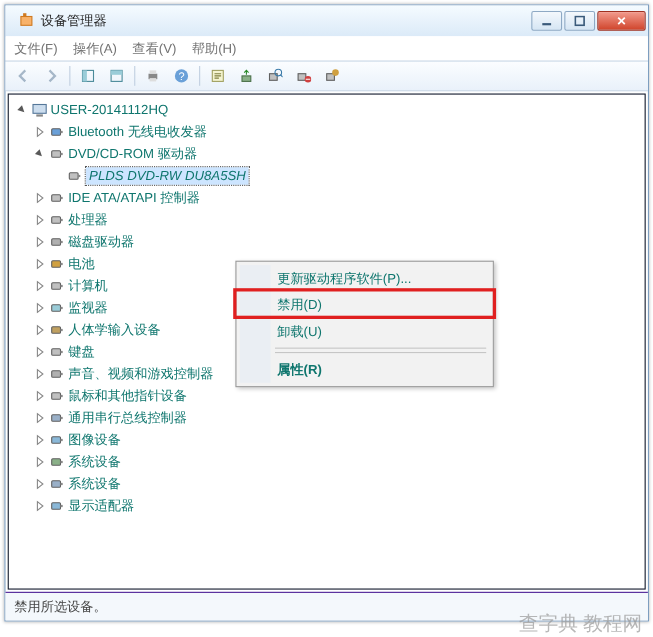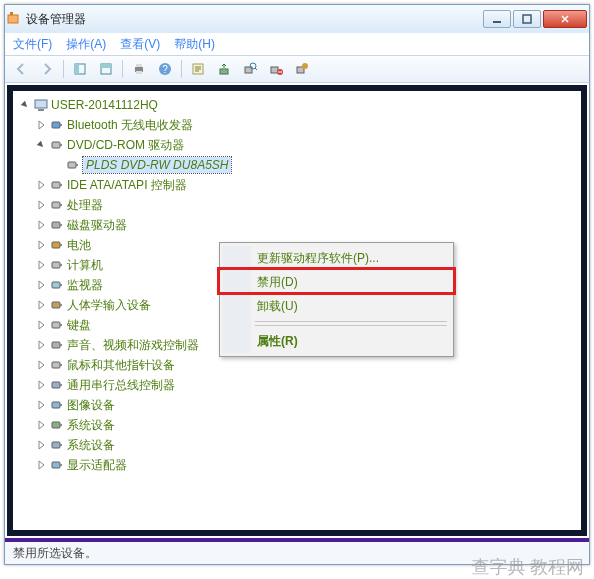--- a/index.html
+++ b/index.html
@@ -1,37 +1,37 @@
 <!DOCTYPE html>
 <html><head>
 <meta charset="utf-8">
 <style>
   * { box-sizing: border-box; margin: 0; padding: 0; font-family: "Microsoft YaHei", "SimSun", sans-serif; }
   body { background: #fff; width: 594px; height: 579px; position: relative; overflow: hidden; }
   .outer { position: absolute; left: 4px; top: 4px; width: 586px; height: 561px; border: 1px solid #7d9ec0; box-shadow: 0 0 3px rgba(0,0,0,0.3); background: #fff; display: flex; flex-direction: column; }
-  .titlebar { height: 28px; background: linear-gradient(#f5fbff, #dbeaf8); display: flex; align-items: center; padding-left: 1px; }
+  .titlebar { height: 28px; background: linear-gradient(#f5fbff, #dbeaf8); display: flex; align-items: center; padding-left: 12px; }
   .titlebar .icon { width: 16px; height: 16px; margin-right: 4px; position: relative; }
   .titlebar .icon svg { width: 16px; height: 16px; }
   .titlebar .title { font-size: 12px; color: #222; flex: 1; }
   .winctrls { display: flex; margin-right: 2px; }
   .winbtn { width: 28px; height: 18px; border: 1px solid #8ea9c4; border-radius: 2px; margin-left: 2px; background: linear-gradient(#f4f8fc,#d6e6f4); display: flex; align-items: center; justify-content: center; }
   .winbtn.close { background: linear-gradient(#f29a8c,#d0452c); border-color: #a03020; width: 44px; }
   .winbtn svg { width: 10px; height: 10px; }
-  .menubar { height: 22px; display: flex; align-items: center; padding-left: 8px; gap: 14px; font-size: 12px; color: #3b82f6; background: #fff; }
+  .menubar { height: 22px; display: flex; align-items: center; padding-left: 8px; gap: 14px; font-size: 12px; color: #737373; background: #fff; }
   .toolbar { height: 28px; background: linear-gradient(#fbfdff,#e9f1fa); border-top: 1px solid #c7d6e6; border-bottom: 1px solid #c7d6e6; display: flex; align-items: center; padding-left: 4px; gap: 2px; }
   .tbtn { width: 24px; height: 22px; display: flex; align-items: center; justify-content: center; border: 1px solid transparent; border-radius: 2px; }
   .tbtn.disabled { opacity: 0.45; }
   .tsep { width: 1px; height: 18px; background: #c0cfe0; margin: 0 2px; }
-  .treearea { flex: 1; border: 6px solid #0f172a; margin: 2px; position: relative; overflow: hidden; font-size: 12px; color: #4d7c0f; }
+  .treearea { flex: 1; border: 1px solid #0f172a; margin: 2px; position: relative; overflow: hidden; font-size: 12px; color: #0f766e; }
   .tree { padding: 4px 0 0 4px; }
   .row { display: flex; align-items: center; height: 20px; white-space: nowrap; }
   .row .arrwrap { width: 16px; display: flex; justify-content: center; }
   .row .ic { width: 16px; height: 16px; display: flex; align-items: center; justify-content: center; margin-right: 2px; }
   .row-selected { background: #cde5ff; outline: 1px dotted #555; font-style: italic; }
-  .statusbar { height: 26px; border-top: 4px solid #4c1d95; display: flex; align-items: center; padding-left: 8px; font-size: 12px; color: #444; background: #f4f8fc; }
+  .statusbar { height: 26px; border-top: 1px solid #4c1d95; display: flex; align-items: center; padding-left: 8px; font-size: 12px; color: #444; background: #f4f8fc; }
   .contextmenu { position: absolute; left: 206px; top: 151px; width: 235px; background: #f2f2f2; border: 1px solid #9b9b9b; box-shadow: 2px 2px 4px rgba(0,0,0,0.25); padding: 3px; font-size: 12px; }
   .contextmenu .gutter { position: absolute; left: 3px; top: 3px; bottom: 3px; width: 28px; background: #eaeef3; }
   .contextmenu .mitem { position: relative; height: 24px; display: flex; align-items: center; padding-left: 34px; }
   .contextmenu .msep { height: 1px; margin: 3px 3px 3px 32px; background: #c6c6c6; }
   .redbox { position: absolute; border: 3px solid #e02020; pointer-events: none; }
   .watermark { position: absolute; right: 10px; bottom: 0; font-size: 18px; color: #999; font-family: "KaiTi","STKaiti",serif; opacity: 0.7; }
   .tree .indent { display: inline-block; }
 </style>
 </head>
 <body>

